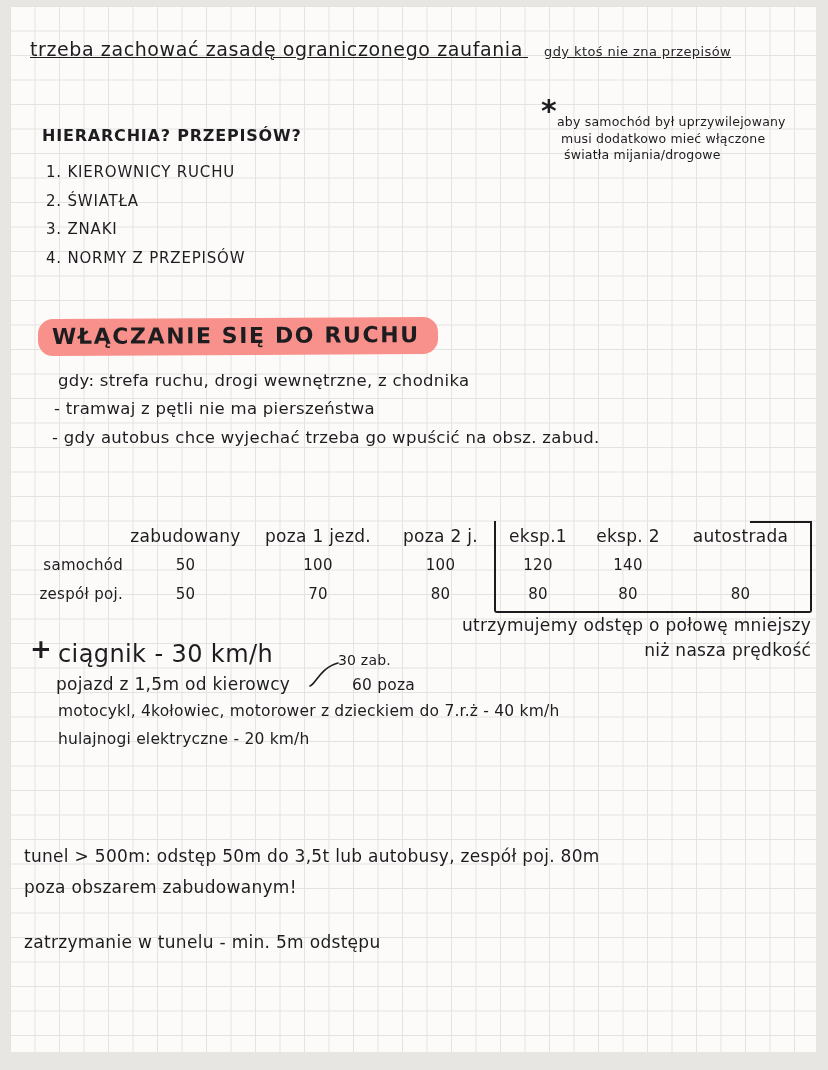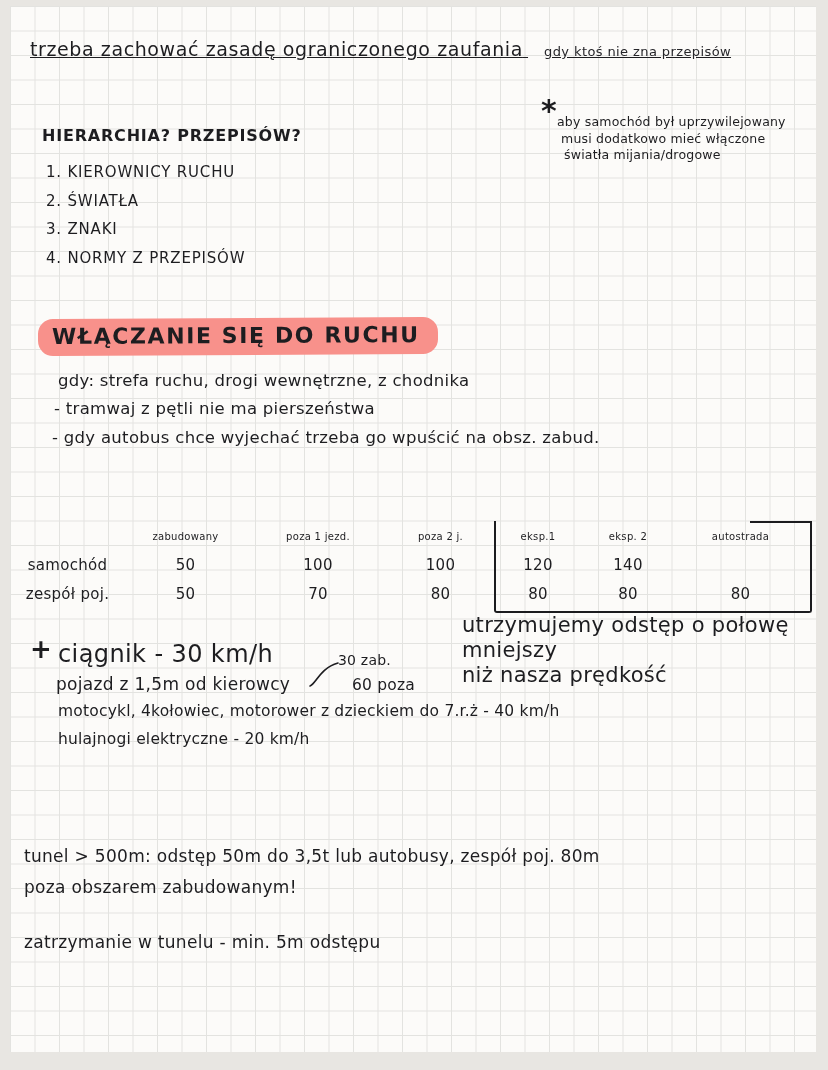--- a/index.html
+++ b/index.html
@@ -33,36 +33,36 @@
   .section-title {
     background:#f8918b; border-radius:15px;
     padding:5px 18px 7px 14px;
     font-size:22px; font-weight:bold; letter-spacing:1.6px;
     transform:rotate(-0.3deg);
   }
   .section-lines { font-size:16.5px; line-height:28.3px; letter-spacing:0.3px; }
 
   .trow { display:grid; grid-template-columns:115px 125px 140px 105px 90px 90px 135px;
           height:29px; line-height:29px; }
-  .tc   { text-align:center; font-size:10px; letter-spacing:0.3px; white-space:nowrap; }
-  .tc.lbl { text-align:center; padding-left:4px; font-size:15px; }
+  .tc   { text-align:center; font-size:17px; letter-spacing:0.3px; white-space:nowrap; }
+  .tc.lbl { text-align:right; padding-left:4px; font-size:15px; }
   .tc.num { font-size:15px; }
 
   .expressway-box {
     border-left:2px solid #1b1b1e;
     border-right:2px solid #1b1b1e;
     border-bottom:2.5px solid #1b1b1e;
     border-radius:0 0 3px 3px;
   }
   .expressway-box::before {
     content:''; position:absolute; right:-2px; top:0; width:62px;
     border-top:2px solid #1b1b1e;
   }
 
-  .note-md { font-size:21px; letter-spacing:0.3px; line-height:25px; }
+  .note-md { font-size:17px; letter-spacing:0.3px; line-height:25px;text-align:right; }
   .plus    { font-size:26px; font-weight:bold; line-height:1; }
   .line-17 { font-size:17px; letter-spacing:0.3px; white-space:nowrap; }
   .line-18 { font-size:24px; letter-spacing:0.4px; white-space:nowrap; }
   .line-15 { font-size:15.5px; letter-spacing:0.2px; white-space:nowrap; }
   .anno    { font-size:14px; letter-spacing:0.2px; white-space:nowrap; }
 </style>
 </head>
 <body>
 
 <div class="page">

